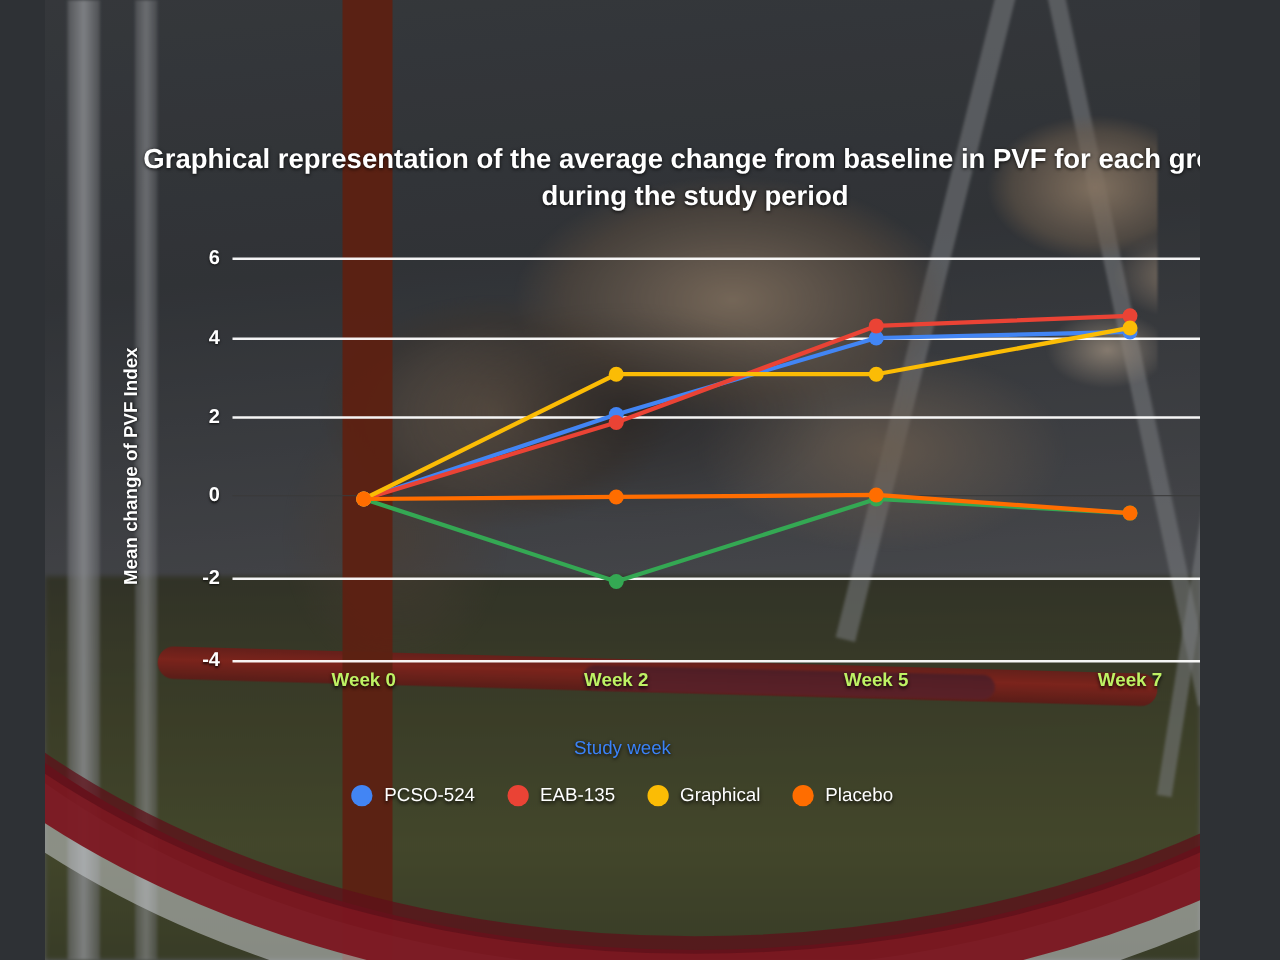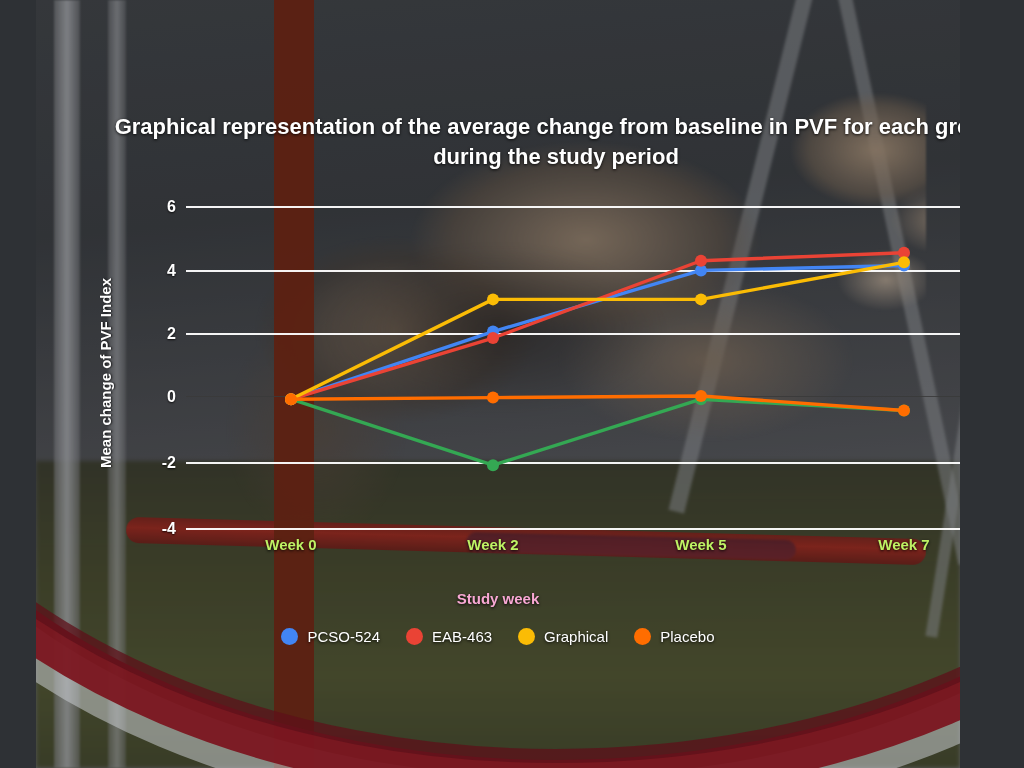--- a/index.html
+++ b/index.html
@@ -63,21 +63,21 @@
     text-shadow:0 1px 2px rgba(0,0,0,.8);}
   .ylabel{position:absolute;left:58px;top:243px;width:22px;height:260px;
     color:#ffffff;font-size:15px;font-weight:bold;
     writing-mode:vertical-rl;transform:rotate(180deg);
     display:flex;align-items:center;justify-content:center;
     text-shadow:0 1px 2px rgba(0,0,0,.8);}
   .xtick{position:absolute;top:536px;transform:translateX(-50%);
     color:#bef264;font-size:15px;font-weight:bold;white-space:nowrap;
     text-shadow:0 1px 3px rgba(0,0,0,.9);}
   .xlabel{position:absolute;left:0;right:0;top:590px;text-align:center;
-    color:#f9a8d4;font-size:15px;font-weight:bold;text-shadow:0 1px 3px rgba(0,0,0,.9);}
+    color:#3b82f6;font-size:15px;font-weight:normal;text-shadow:0 1px 3px rgba(0,0,0,.9);}
   .legend{position:absolute;left:0;right:0;top:628px;display:flex;
     justify-content:center;align-items:center;gap:26px;}
   .legend-item{display:flex;align-items:center;gap:9px;}
   .legend-dot{width:17px;height:17px;border-radius:50%;display:block;}
   .legend-text{color:#ffffff;font-size:15px;white-space:nowrap;
     text-shadow:0 1px 3px rgba(0,0,0,.9);}
   svg{display:block;}
 </style>
 </head>
 <body>
@@ -161,21 +161,21 @@
 
   <div class="xlabel">Study week</div>
 
   <div class="legend" id="legend">
       <div class="legend-item">
         <span class="legend-dot" style="background: rgb(66, 133, 244);"></span>
         <span class="legend-text">PCSO-524</span>
       </div>
       <div class="legend-item">
         <span class="legend-dot" style="background: rgb(234, 67, 53);"></span>
-        <span class="legend-text">EAB-463</span>
+        <span class="legend-text">EAB-135</span>
       </div>
       <div class="legend-item">
         <span class="legend-dot" style="background: rgb(251, 188, 5);"></span>
         <span class="legend-text">Graphical</span>
       </div>
       <div class="legend-item">
         <span class="legend-dot" style="background: rgb(255, 109, 0);"></span>
         <span class="legend-text">Placebo</span>
       </div>
     </div>

